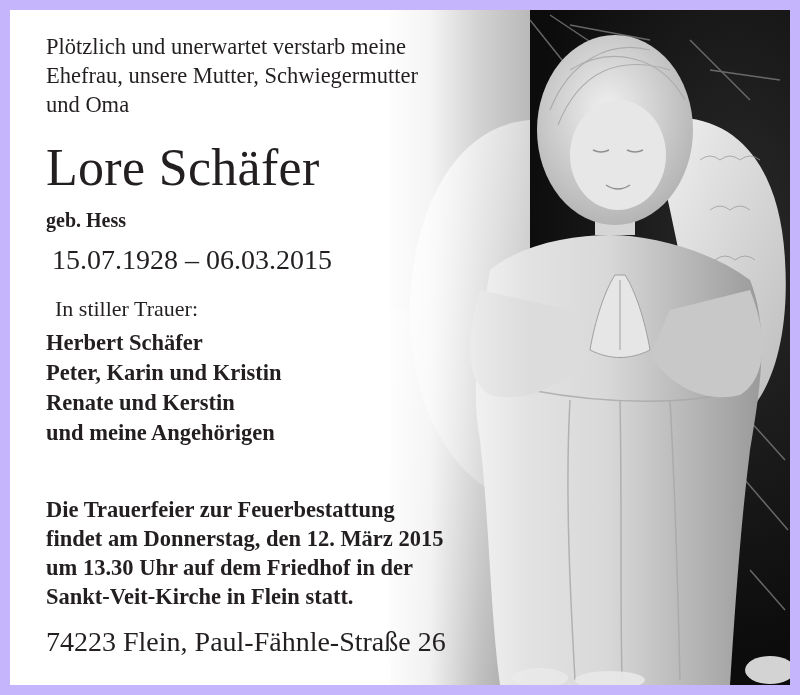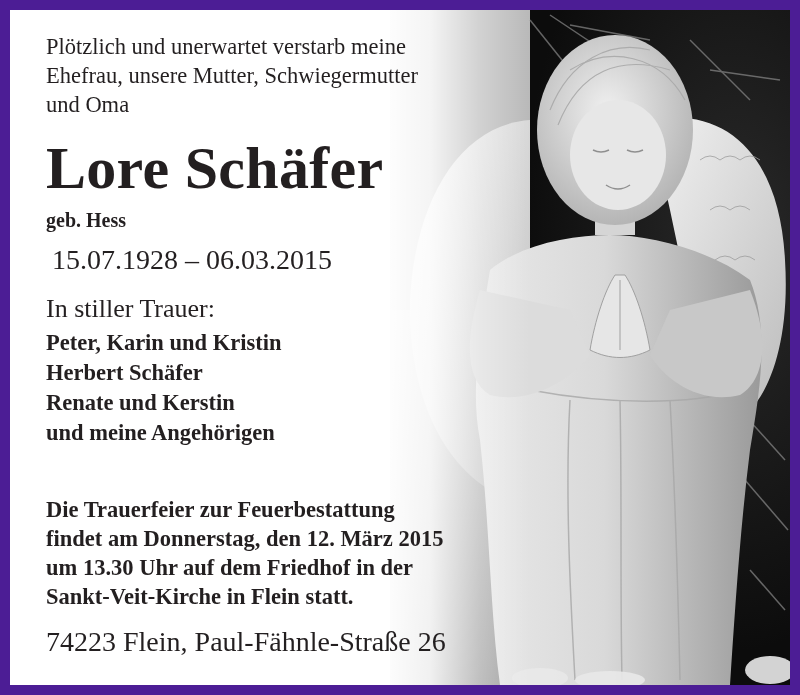--- a/index.html
+++ b/index.html
@@ -1,19 +1,19 @@
 <!DOCTYPE html>
 <html><head>
   <meta charset="utf-8">
   <style>
     html, body { margin: 0; padding: 0; background: #231f20; }
     body { width: 800px; height: 695px; overflow: hidden; }
     .frame {
       position: absolute; left: 0; top: 0; width: 800px; height: 695px;
-      background: #4c1d95;
+      background: #c4b5fd;
     }
     .panel {
       position: absolute; left: 10px; top: 10px; width: 780px; height: 675px;
       background: #ffffff; overflow: hidden;
     }
     .photo {
       position: absolute; left: 0; top: 0; width: 780px; height: 675px;
     }
     .photo svg { display: block; }
     .fade {
@@ -25,33 +25,33 @@
       position: absolute; left: 36px; top: 0; width: 460px;
       font-family: "Liberation Serif", "DejaVu Serif", serif;
       color: #231f20;
     }
     .intro {
       position: absolute; top: 22px; left: 0;
       font-size: 22.5px; line-height: 29px; white-space: pre-line;
     }
     .name {
       position: absolute; top: 128px; left: 0;
-      font-size: 60px; font-weight: bold; line-height: 60px; letter-spacing: 0.3px;
+      font-size: 52px; font-weight: normal; line-height: 60px; letter-spacing: 0.3px;
     }
     .maiden {
       position: absolute; top: 197px; left: 0;
       font-size: 20px; font-weight: bold; line-height: 26px; text-align: center;
     }
     .dates {
       position: absolute; top: 235px; left: 6px;
       font-size: 28px; line-height: 29px;
     }
     .mourn-label {
-      position: absolute; top: 284px; left: 0;
-      font-size: 26px; line-height: 29px;
+      position: absolute; top: 284px; left: 9px;
+      font-size: 22px; line-height: 29px;
     }
     .mourners {
       position: absolute; top: 318px; left: 0;
       font-size: 22.5px; font-weight: bold; line-height: 30px;
       margin: 0; padding: 0; list-style: none;
     }
     .service {
       position: absolute; top: 485px; left: 0;
       font-size: 22.5px; line-height: 29px; white-space: pre-line; font-weight: bold;
     }
@@ -158,22 +158,22 @@
 
     <div class="text">
       <div class="intro">Plötzlich und unerwartet verstarb meine
 Ehefrau, unsere Mutter, Schwiegermutter
 und Oma</div>
       <div class="name">Lore Schäfer</div>
       <div class="maiden">geb. Hess</div>
       <div class="dates">15.07.1928 – 06.03.2015</div>
       <div class="mourn-label">In stiller Trauer:</div>
       <ul class="mourners">
+        <li>Herbert Schäfer</li>
         <li>Peter, Karin und Kristin</li>
-        <li>Herbert Schäfer</li>
         <li>Renate und Kerstin</li>
         <li>und meine Angehörigen</li>
       </ul>
       <div class="service">Die Trauerfeier zur Feuerbestattung
 findet am Donnerstag, den 12. März 2015
 um 13.30 Uhr auf dem Friedhof in der
 Sankt-Veit-Kirche in Flein statt.</div>
       <div class="address">74223 Flein, Paul-Fähnle-Straße 26</div>
     </div>
 

